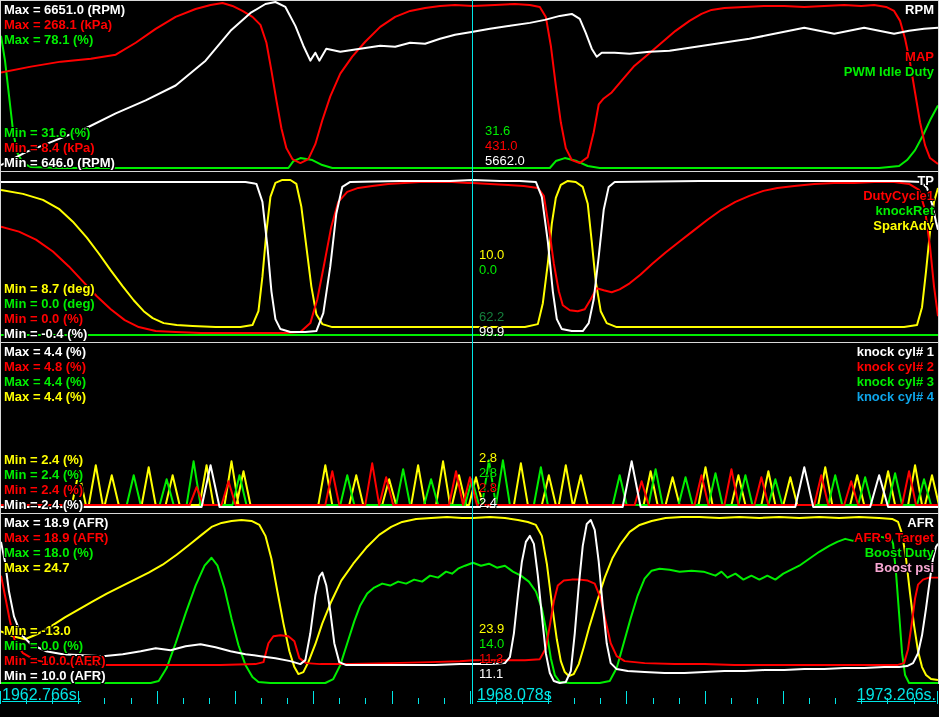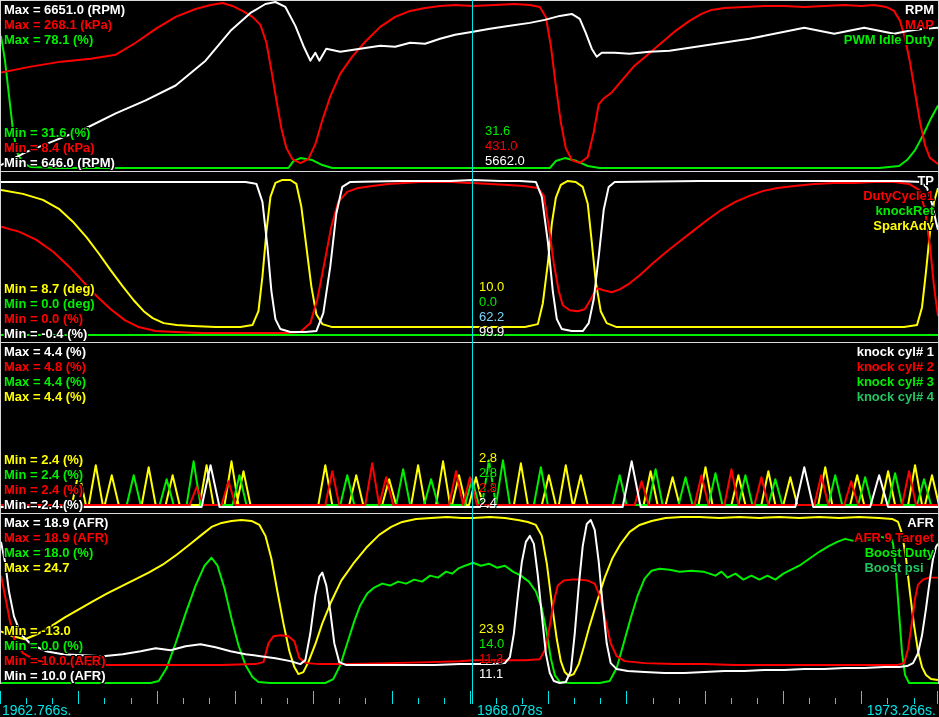--- a/index.html
+++ b/index.html
@@ -14,21 +14,21 @@
   .lblstack.min{bottom:1px;}
   .legend{position:absolute;right:4px;top:1px;text-align:right;z-index:5;}
   .curvals{position:absolute;bottom:3px;z-index:5;}
   .glabel{display:block;font-size:13px;font-weight:bold;line-height:15px;white-space:nowrap;
     text-shadow:-1px 0 #000,1px 0 #000,0 -1px #000,0 1px #000,1px 1px #000,-1px -1px #000,1px -1px #000,-1px 1px #000;}
   .cval{display:block;font-size:13px;font-weight:normal;line-height:15px;white-space:nowrap;
     text-shadow:1px 1px #000,-1px -1px #000;}
   #cursor{position:absolute;top:0;width:1px;height:704px;background:#00e6e6;z-index:8;}
   #timeline{position:absolute;left:0;top:684px;width:939px;height:20px;background:#000;}
   .tick{position:absolute;bottom:0;width:1px;background:#00e6e6;}
-  .tl-label{position:absolute;top:18px;font-size:14px;color:#00e6e6;white-space:nowrap;z-index:9;}
+  .tl-label{position:absolute;top:2px;font-size:16px;color:#00e6e6;white-space:nowrap;z-index:9;text-decoration:underline;}
   #tl-start{left:2px;}
   #tl-end{right:3px;}
   #statusbar{position:absolute;left:0;top:704px;width:939px;height:13px;background:#3d3d3d;border-top:1px solid #7a7a7a;box-sizing:border-box;}
   #statusbar span{position:absolute;left:5px;top:0px;font-size:12px;line-height:12px;color:#fff;white-space:nowrap;}
 </style>
 </head>
 <body>
 
 <div id="app">
   <div id="panels">
@@ -43,21 +43,21 @@
           <span class="glabel" style="color: rgb(255, 0, 0);">Max = 268.1 (kPa)</span>
           <span class="glabel" style="color: rgb(0, 238, 0);">Max = 78.1 (%)</span>
         </div>
         <div class="lblstack min">
           <span class="glabel" style="color: rgb(0, 238, 0);">Min = 31.6 (%)</span>
           <span class="glabel" style="color: rgb(255, 0, 0);">Min = 8.4 (kPa)</span>
           <span class="glabel" style="color: rgb(255, 255, 255);">Min = 646.0 (RPM)</span>
         </div>
         <div class="legend">
           <span class="glabel" style="color: rgb(255, 255, 255);">RPM</span>
-          <span class="glabel" style="color: rgb(255, 0, 0);">MAP</span>
+          <span class="glabel" style="color: rgb(255, 0, 0); margin-top: 32px;">MAP</span>
           <span class="glabel" style="color: rgb(0, 238, 0);">PWM Idle Duty</span>
         </div>
         <div class="curvals" style="left: 484px;">
           <span class="cval" style="color: rgb(0, 238, 0);">31.6</span>
           <span class="cval" style="color: rgb(255, 0, 0);">431.0</span>
           <span class="cval" style="color: rgb(255, 255, 255);">5662.0</span>
         </div>
       </div>
       <div class="panel">
         <svg viewBox="0 0 939 171" preserveAspectRatio="none">
@@ -74,21 +74,21 @@
         </div>
         <div class="legend">
           <span class="glabel" style="color: rgb(255, 255, 255);">TP</span>
           <span class="glabel" style="color: rgb(255, 0, 0);">DutyCycle1</span>
           <span class="glabel" style="color: rgb(0, 238, 0);">knockRet</span>
           <span class="glabel" style="color: rgb(255, 255, 0);">SparkAdv</span>
         </div>
         <div class="curvals" style="left: 478px;">
           <span class="cval" style="color: rgb(255, 255, 0);">10.0</span>
           <span class="cval" style="color: rgb(0, 238, 0);">0.0</span>
-          <span class="cval" style="color: #7dd3fc;">62.2</span>
+          <span class="cval" style="color: #15803d; margin-top: 32px;">62.2</span>
           <span class="cval" style="color: rgb(255, 255, 255);">99.9</span>
         </div>
       </div>
       <div class="panel">
         <svg viewBox="0 0 939 171" preserveAspectRatio="none">
           <polyline points="0,163 71,163 78,129 85,163 88,163 95,123 102,163 104,163 111,133 118,163 141,163 148,125 155,163 165,163 172,133 179,163 199,163 206,123 213,163 224,163 231,119 238,163 236,163 243,129 250,163 318,163 325,123 332,163 349,163 356,133 363,163 382,163 389,137 396,163 411,163 418,123 425,163 436,163 443,119 450,163 452,163 459,133 466,163 469,163 476,135 483,163 514,163 521,121 528,163 542,163 549,133 556,163 559,163 566,123 573,163 574,163 581,133 588,163 644,163 651,129 658,163 666,163 673,135 680,163 699,163 706,125 713,163 732,163 739,133 746,163 762,163 769,129 776,163 784,163 791,135 798,163 819,163 826,125 833,163 851,163 858,133 865,163 882,163 889,129 896,163 909,163 916,123 923,163 926,163 933,133 940,163 939,163" fill="none" stroke="#ffff00" stroke-width="2" stroke-linejoin="round"></polyline>
           <polyline points="0,163 126,163 133,133 140,163 159,163 166,137 173,163 186,163 193,119 200,163 232,163 239,133 246,163 340,163 347,133 354,163 396,163 403,127 410,163 424,163 431,137 438,163 465,163 472,137 479,163 482,163 489,118 496,163 496,163 503,118 510,163 534,163 541,125 548,163 613,163 620,133 627,163 649,163 656,127 663,163 679,163 686,135 693,163 709,163 716,131 723,163 739,163 746,133 753,163 769,163 776,137 783,163 829,163 836,133 843,163 859,163 866,135 873,163 889,163 896,131 903,163 918,163 925,137 932,163 939,163" fill="none" stroke="#00ee00" stroke-width="2" stroke-linejoin="round"></polyline>
           <polyline points="0,163 189,163 196,145 203,163 221,163 228,139 235,163 325,163 332,129 339,163 365,163 372,121 379,163 379,163 386,135 393,163 449,163 456,129 463,163 463,163 470,135 477,163 635,163 642,139 649,163 695,163 702,133 709,163 725,163 732,127 739,163 755,163 762,135 769,163 815,163 822,133 829,163 845,163 852,139 859,163 903,163 910,129 917,163 939,163" fill="none" stroke="#ff0000" stroke-width="2" stroke-linejoin="round"></polyline>
           <polyline points="0,165 201,165 210,123 219,165 623,165 632,119 641,165 796,165 805,125 814,165 871,165 880,133 889,165 939,165" fill="none" stroke="#ffffff" stroke-width="2" stroke-linejoin="round"></polyline>
         </svg>
@@ -101,21 +101,21 @@
         <div class="lblstack min">
           <span class="glabel" style="color: rgb(255, 255, 0);">Min = 2.4 (%)</span>
           <span class="glabel" style="color: rgb(0, 238, 0);">Min = 2.4 (%)</span>
           <span class="glabel" style="color: rgb(255, 0, 0);">Min = 2.4 (%)</span>
           <span class="glabel" style="color: rgb(255, 255, 255);">Min = 2.4 (%)</span>
         </div>
         <div class="legend">
           <span class="glabel" style="color: rgb(255, 255, 255);">knock cyl# 1</span>
           <span class="glabel" style="color: rgb(255, 0, 0);">knock cyl# 2</span>
           <span class="glabel" style="color: rgb(0, 238, 0);">knock cyl# 3</span>
-          <span class="glabel" style="color: #22c55e; margin-left: 12px;">knock cyl# 4</span>
+          <span class="glabel" style="color: #0ea5e9; margin-left: 12px;">knock cyl# 4</span>
         </div>
         <div class="curvals" style="left: 478px;">
           <span class="cval" style="color: rgb(255, 255, 0);">2.8</span>
           <span class="cval" style="color: rgb(0, 238, 0);">2.8</span>
           <span class="cval" style="color: rgb(255, 0, 0);">2.8</span>
           <span class="cval" style="color: rgb(255, 255, 255);">2.4</span>
         </div>
       </div>
       <div class="panel">
         <svg viewBox="0 0 939 171" preserveAspectRatio="none">
@@ -133,21 +133,21 @@
         <div class="lblstack min">
           <span class="glabel" style="color: rgb(255, 255, 0);">Min = -13.0</span>
           <span class="glabel" style="color: rgb(0, 238, 0);">Min = 0.0 (%)</span>
           <span class="glabel" style="color: rgb(255, 0, 0);">Min = 10.0 (AFR)</span>
           <span class="glabel" style="color: rgb(255, 255, 255);">Min = 10.0 (AFR)</span>
         </div>
         <div class="legend">
           <span class="glabel" style="color: rgb(255, 255, 255);">AFR</span>
           <span class="glabel" style="color: rgb(255, 0, 0);">AFR 9 Target</span>
           <span class="glabel" style="color: rgb(0, 238, 0);">Boost Duty</span>
-          <span class="glabel" style="color: #22c55e; text-align: center;">Boost psi</span>
+          <span class="glabel" style="color: #f9a8d4;">Boost psi</span>
         </div>
         <div class="curvals" style="left: 478px;">
           <span class="cval" style="color: rgb(255, 255, 0);">23.9</span>
           <span class="cval" style="color: rgb(0, 238, 0);">14.0</span>
           <span class="cval" style="color: rgb(255, 0, 0);">11.3</span>
           <span class="cval" style="color: rgb(255, 255, 255);">11.1</span>
         </div>
       </div>
     </div>
   <div id="cursor" style="left: 472px;"></div>

